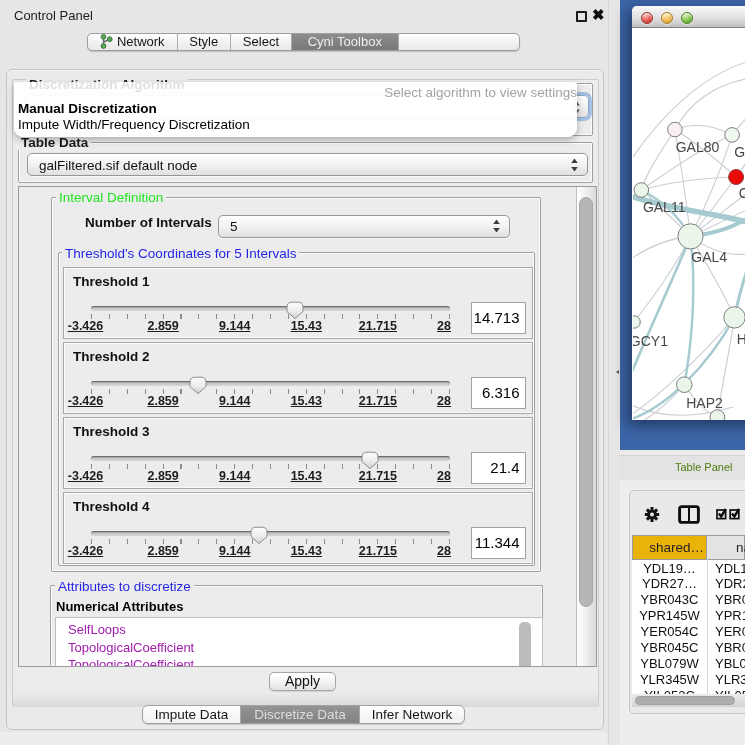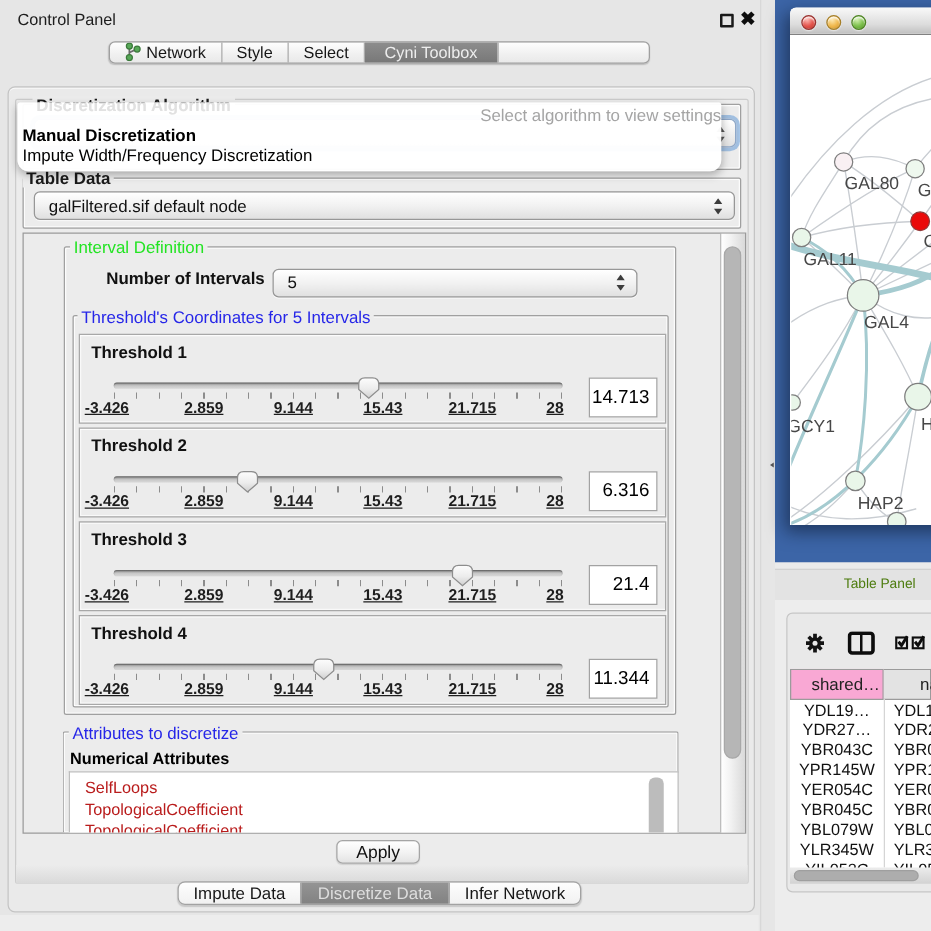--- a/index.html
+++ b/index.html
@@ -65,21 +65,21 @@
 .trk { position:absolute; left:26.5px; top:38px; width:359px; height:5px; border-radius:2.5px; background:linear-gradient(#969696,#c8c8c8 55%,#d9d9d9); box-shadow:inset 0 1px 1px rgba(0,0,0,0.35); }
 .tik { position:absolute; left:27px; top:46px; width:360px; height:5px; background-image:repeating-linear-gradient(to right,#8c8c8c 0 1px,transparent 1px 17.9px); }
 .tl { position:absolute; top:51px; width:60px; text-align:center; font-size:12.5px; font-weight:bold; color:#1d1d1d;text-decoration:underline; }
 .thumb { position:absolute; top:33px; }
 .tf { position:absolute; left:406.5px; top:34px; width:55px; height:32px; background:#fff; border:1px solid #a2a2a2; font-size:15px; color:#000; text-align:right; padding-right:5px; line-height:30px; }
 
 
 #agrp { left:50px; top:585px; width:493px; height:81px; border-bottom:none; }
 #atitle { left:55px; top:579px; color:#2626e8; }
 #numattr { position:absolute; left:56px; top:599px; font-size:13px; font-weight:bold; color:#000000; }
-#alist { position:absolute; left:55px; top:617px; width:488px; height:49px; overflow:hidden; background:#fff; border:1px solid #bdbdbd; border-bottom:none; font-size:13px; color:#b91c1c; padding-top:3px; }
+#alist { position:absolute; left:55px; top:617px; width:488px; height:49px; overflow:hidden; background:#fff; border:1px solid #bdbdbd; border-bottom:none; font-size:13px; color:#a21caf; padding-top:3px; }
 #alist div { padding-left:12px; line-height:17.5px; }
 #alsb { position:absolute; left:463px; top:4px; width:10px; height:60px; background:#bcbcbc; border-radius:5px; }
 
 
 #apply { position:absolute; left:269px; top:672px; width:67px; height:19px; border:1px solid #a5a5a5; border-radius:5px; background:linear-gradient(#ffffff,#f2f2f2 55%,#e3e3e3); font-size:14px; color:#111; text-align:center; line-height:17px; box-shadow:0 1px 1px rgba(0,0,0,0.12); }
 #btabs { position:absolute; left:142px; top:704.5px; width:323px; height:19.5px; border:1px solid #a2a2a2; border-radius:6px; background:linear-gradient(#fefefe,#f1f1f1); display:flex; box-shadow:0 1px 1px rgba(0,0,0,0.15); }
 #btabs .seg { height:100%; border-right:1px solid #a8a8a8; font-size:13.5px; color:#161616; text-align:center; line-height:18px; }
 #btabs .seg:last-child { border-right:none; }
 #btabs .sel { background:linear-gradient(#949494,#828282); color:#dedede; }
 
@@ -90,21 +90,21 @@
 .tlight { position:absolute; top:5.5px; width:12.5px; height:12.5px; border-radius:50%; box-shadow:inset 0 1.5px 1.5px rgba(255,255,255,0.85), 0 1px 1px rgba(255,255,255,0.5); }
 #netcv { position:absolute; left:1.5px; top:22.5px; width:112px; height:391px; background:#fff; }
 
 #tpgap { position:absolute; left:620px; top:450px; width:125px; height:5px; background:#ebebeb; }
 #tpbar { position:absolute; left:620px; top:455px; width:125px; height:25px; background:#e3e3e3; border-top:1px solid #d2d2d2; }
 #tpbar span { position:absolute; left:14px; top:5px; font-size:11px; color:#4d7c0f;margin-left:41px; }
 #tpbg { position:absolute; left:620px; top:480px; width:125px; height:265px; background:#ededed; }
 #tpanel { position:absolute; left:629px; top:490px; width:130px; height:224px; background:#e9e9e9; border:1px solid #c6c6c6; border-radius:5px; }
 
 #ttable { position:absolute; left:632px; top:534.5px; width:113px; height:160px; background:#fff; overflow:hidden; }
-#th1 { position:absolute; left:0; top:0; width:75px; height:25px; background:#f9a8d4; border:1px solid #9b9b9b; text-align:right; padding-right:2px; font-size:13.5px; color:#222; line-height:23px; }
+#th1 { position:absolute; left:0; top:0; width:75px; height:25px; background:#eab308; border:1px solid #9b9b9b; text-align:right; padding-right:2px; font-size:13.5px; color:#222; line-height:23px; }
 #th2 { position:absolute; left:75px; top:0; width:38px; height:25px; background:#e3e3e3; border:1px solid #9b9b9b; border-left:none; font-size:13.5px; color:#222; padding-left:29px; line-height:23px; }
 .trow { position:absolute; width:113px; height:15.9px; font-size:13px; color:#101010; line-height:15.9px; }
 .trow .c1 { position:absolute; left:0; width:75px; text-align:center; }
 .trow .c2 { position:absolute; left:83px; width:40px; }
 #colsep { position:absolute; left:707px; top:559px; width:1px; height:135px; background:#d5d5d5; }
 #hsb { position:absolute; left:632px; top:694px; width:113px; height:12.5px; background:linear-gradient(#ececec,#d2d2d2); }
 #hsthumb { position:absolute; left:2.5px; top:1.5px; width:100px; height:9.5px; background:#adadad; border-radius:5px; border:1px solid #9f9f9f; }
 </style></head>
 <body>
 

